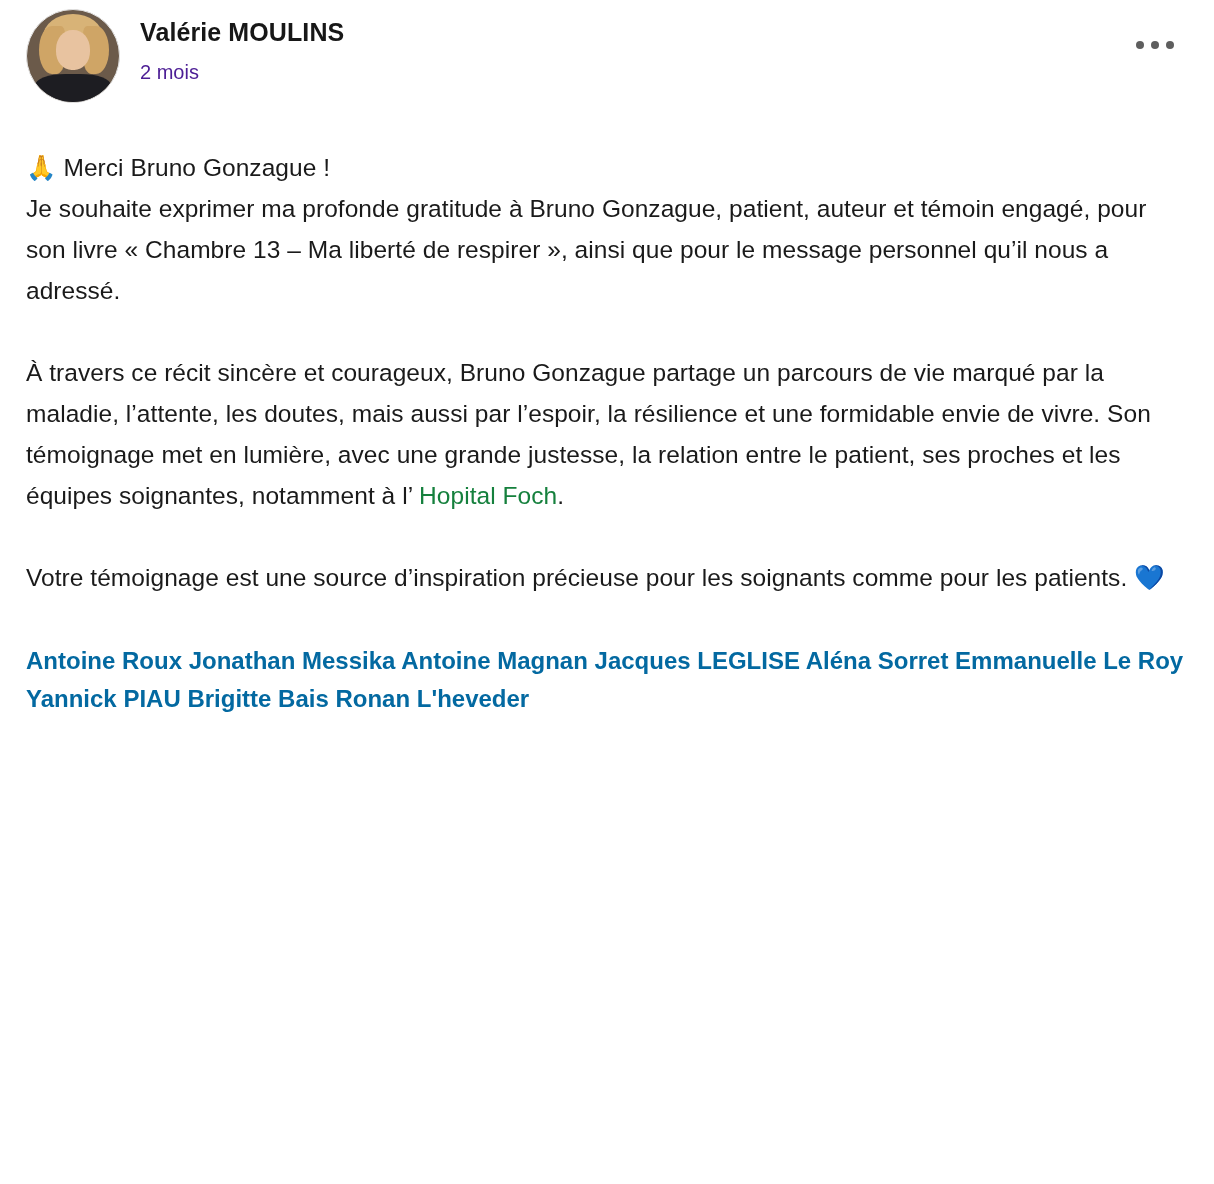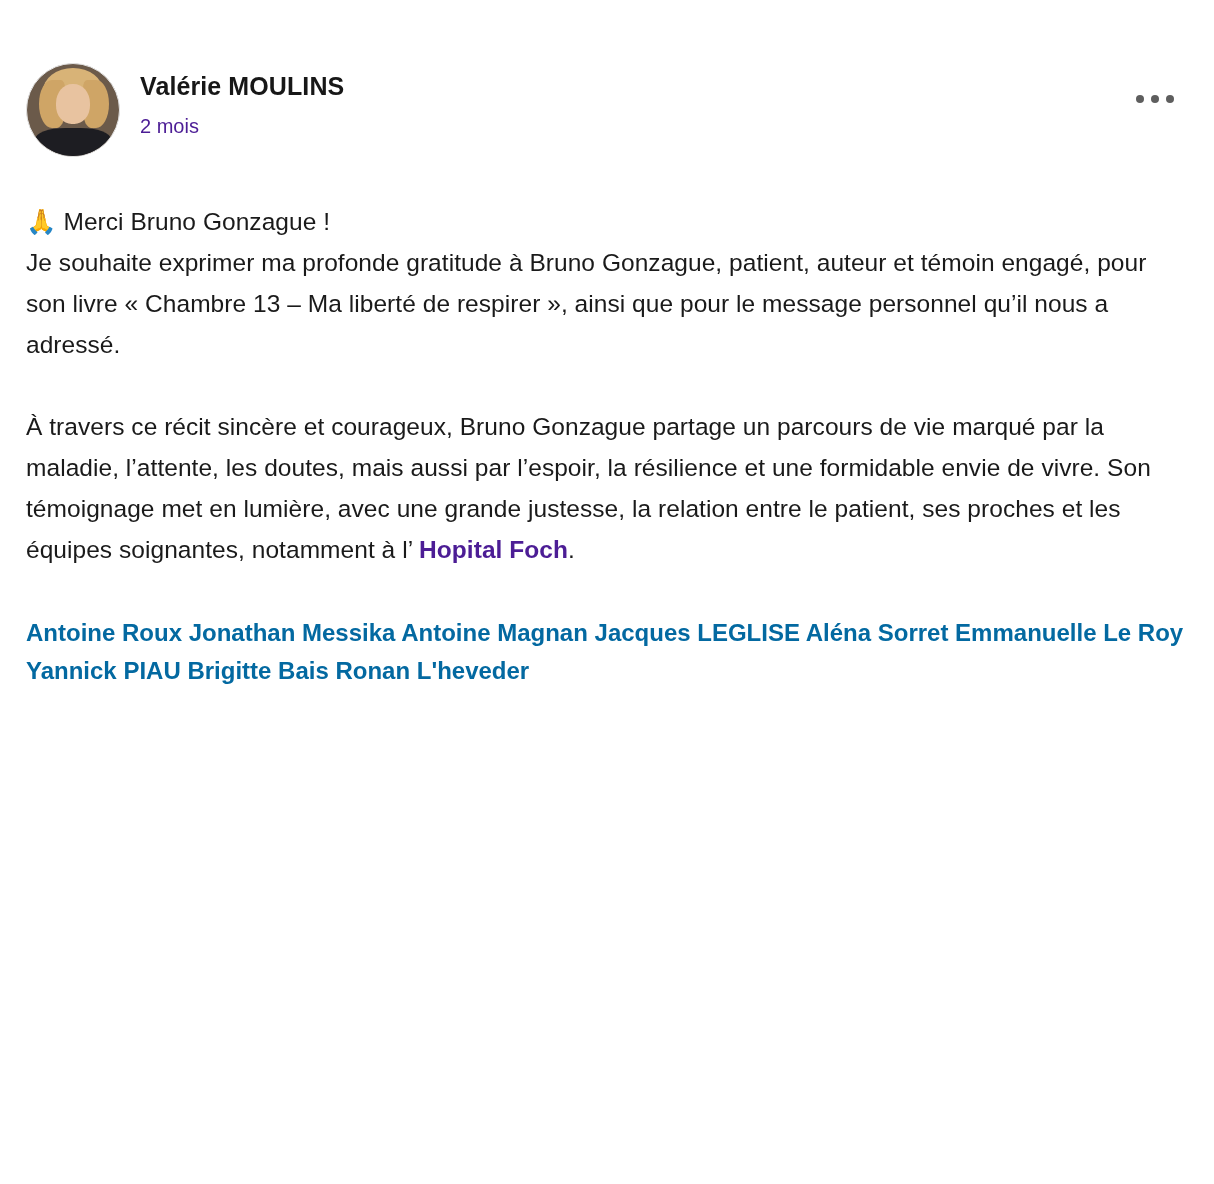--- a/index.html
+++ b/index.html
@@ -12,23 +12,22 @@
     height: 1184px;
     font-family: "Liberation Sans", sans-serif;
     color: #1a1a1a;
     overflow: hidden;
   }
   .post {
     position: relative;
     width: 1214px;
     height: 888px;
     box-sizing: border-box;
-    padding: 40px 30px 0 26px;
+    padding: 9px 30px 0 26px;
     background: #fff;
-    margin-top: 23px;
   }
   .post-header {
     display: flex;
     align-items: flex-start;
     position: relative;
     min-height: 96px;
   }
   .avatar {
     width: 92px;
     height: 92px;
@@ -123,22 +122,22 @@
   .para {
     margin: 0;
   }
   .para + .para {
     margin-top: 41px;
   }
   .para.tight + .para.tight {
     margin-top: 0;
   }
   a.link, .link {
-    color: #4c1d95;
-    font-weight: bold;
+    color: #15803d;
+    font-weight: normal;
     text-decoration: none;
     cursor: pointer;
   }
   .mentions {
     margin-top: 44px;
     font-size: 24px;
     line-height: 38px;
     font-weight: bold;
     color: #0369a1;
   }
@@ -186,20 +185,23 @@
       <span>Je souhaite exprimer ma profonde gratitude à Bruno Gonzague, patient, auteur et témoin engagé, pour son livre « Chambre 13 – Ma liberté de respirer », ainsi que pour le message personnel qu’il nous a adressé.</span>
     </p>
 
     <p class="para">
       <span>À travers ce récit sincère et courageux, Bruno Gonzague partage un parcours de vie marqué par la maladie, l’attente, les doutes, mais aussi par l’espoir, la résilience et une formidable envie de vivre. Son témoignage met en lumière, avec une grande justesse, la relation entre le patient, ses proches et les équipes soignantes, notamment à l’ </span><span class="link">Hopital Foch</span><span>.</span>
     </p>
 
 
 
 
+    <p class="para tight">
+      <span>Votre témoignage est une source d’inspiration précieuse pour les soignants comme pour les patients. </span><span class="emoji">💙</span>
+    </p>
 
   </div>
 
   <div class="mentions">
     <span class="mention">Antoine Roux</span>
     <span class="mention">Jonathan Messika</span>
     <span class="mention">Antoine Magnan</span>
     <span class="mention">Jacques LEGLISE</span>
     <span class="mention">Aléna Sorret</span>
     <span class="mention">Emmanuelle Le Roy</span>

